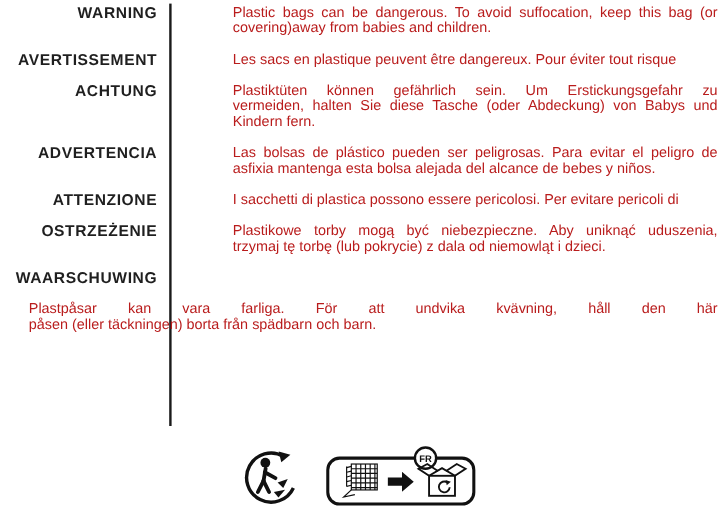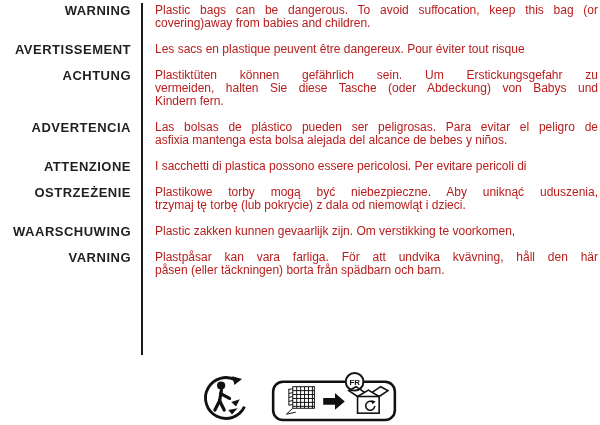--- a/index.html
+++ b/index.html
@@ -26,20 +26,21 @@
   .rows {
     position: absolute;
     top: 4px;
     left: 0;
     width: 598px;
   }
   .row {
     display: flex;
     align-items: flex-start;
     margin-bottom: 13px;
+    gap: 39px;
   }
   .label-col {
     width: 131px;
     flex-shrink: 0;
     text-align: right;
     font-weight: 700;
     font-size: 13px;
     line-height: 13px;
     letter-spacing: 0.5px;
     color: #1f1f1f;
@@ -126,26 +127,24 @@
     <div class="text-col">
           <div class="body-line">Plastikowe torby mogą być niebezpieczne. Aby uniknąć uduszenia,</div>
           <div class="body-line">trzymaj tę torbę (lub pokrycie) z dala od niemowląt i dzieci.</div>
         </div>
   </div>
 
 
   <div class="row">
     <div class="label-col">WAARSCHUWING</div>
     <div class="text-col">
-          <div class="body-line">Plastic zakken kunnen gevaarlijk zijn. Om verstikking te voorkomen,</div>
         </div>
   </div>
 
   <div class="row">
-    <div class="label-col">VARNING</div>
     <div class="text-col">
           <div class="body-line">Plastpåsar kan vara farliga. För att undvika kvävning, håll den här</div>
           <div class="body-line">påsen (eller täckningen) borta från spädbarn och barn.</div>
         </div>
   </div>
 </div>
 
   <div class="footer">
 
     <svg class="triman-svg" viewBox="0 0 54 54">

